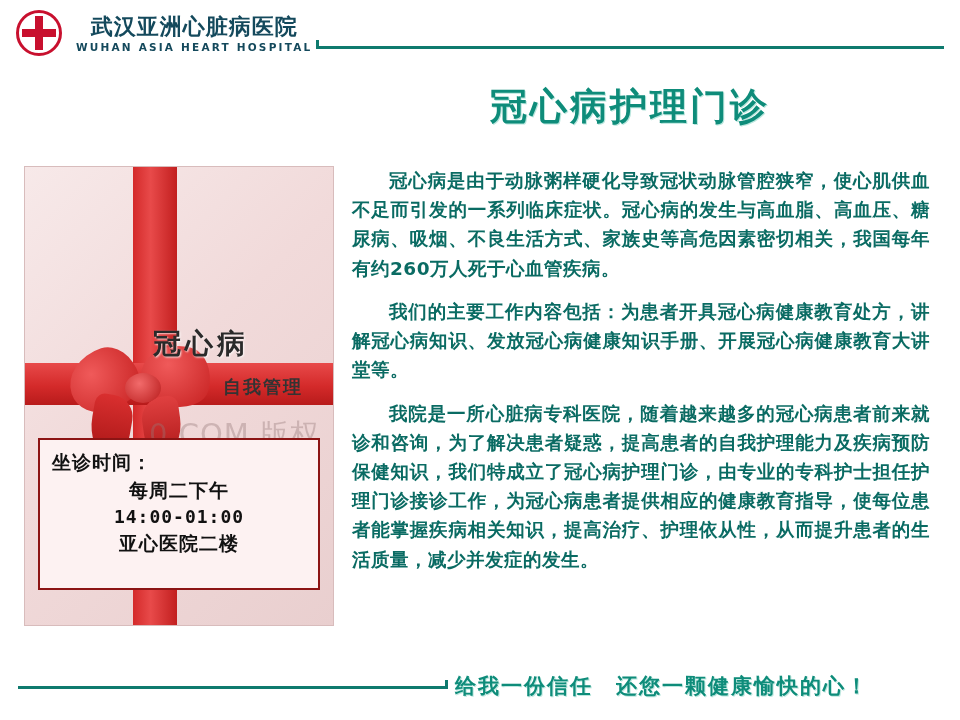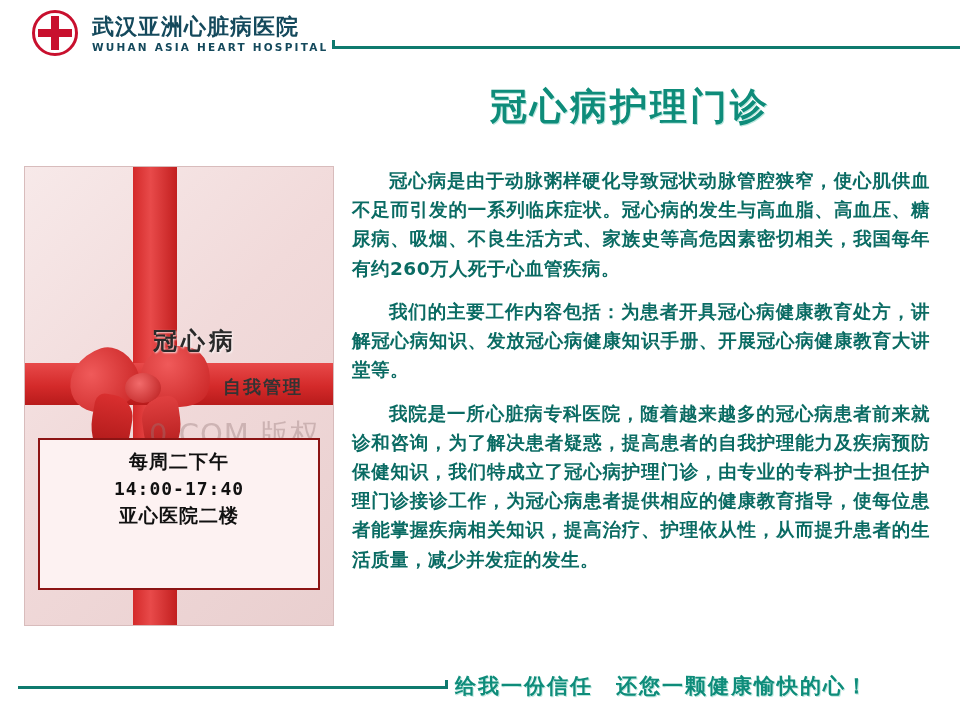--- a/index.html
+++ b/index.html
@@ -12,23 +12,24 @@
     background: #ffffff;
     font-family: "DejaVu Sans", "Liberation Sans", sans-serif;
     overflow: hidden;
     position: relative;
   }
 
   
   .header {
     position: absolute;
     top: 0;
-    left: 16px;
+    left: 0;
     width: 853px;
     height: 68px;
+    text-align: center;
   }
   .logo-block {
     position: absolute;
     left: 14px;
     top: 10px;
     display: flex;
     align-items: center;
   }
   .logo-mark {
     width: 52px;
@@ -181,21 +182,21 @@
     width: 38px;
     height: 58px;
     background: linear-gradient(180deg, #e04040, #b01a1a);
     border-radius: 22px 10px 60% 40%;
     transform: rotate(-8deg);
   }
   .img-title {
     position: absolute;
     left: 128px;
     top: 158px;
-    font-size: 24px;
+    font-size: 28px;
     font-weight: bold;
     color: #2a2a2a;
     letter-spacing: 4px;
     text-shadow: 1px 1px 2px rgba(255,255,255,0.8);
     font-family: Liberation Serif, serif;
   }
   .img-sub {
     position: absolute;
     left: 198px;
     top: 208px;
@@ -324,22 +325,23 @@
     <div class="tail-l"></div>
     <div class="tail-r"></div>
     <div class="knot"></div>
   </div>
   <div class="img-watermark">0.COM 版权</div>
   <div class="img-title">冠心病</div>
   <div class="img-sub">自我管理</div>
 </div>
 
 <div class="schedule-box">
+  <div class="schedule-title">坐诊时间：</div>
   <div class="schedule-line">每周二下午</div>
-  <div class="schedule-line mono">14:00-17:40</div>
+  <div class="schedule-line mono">14:00-01:00</div>
   <div class="schedule-line">亚心医院二楼</div>
 </div>
 
 <div class="body-text">
   <p>冠心病是由于动脉粥样硬化导致冠状动脉管腔狭窄，使心肌供血不足而引发的一系列临床症状。冠心病的发生与高血脂、高血压、糖尿病、吸烟、不良生活方式、家族史等高危因素密切相关，我国每年有约260万人死于心血管疾病。</p>
   <p>我们的主要工作内容包括：为患者开具冠心病健康教育处方，讲解冠心病知识、发放冠心病健康知识手册、开展冠心病健康教育大讲堂等。</p>
   <p>我院是一所心脏病专科医院，随着越来越多的冠心病患者前来就诊和咨询，为了解决患者疑惑，提高患者的自我护理能力及疾病预防保健知识，我们特成立了冠心病护理门诊，由专业的专科护士担任护理门诊接诊工作，为冠心病患者提供相应的健康教育指导，使每位患者能掌握疾病相关知识，提高治疗、护理依从性，从而提升患者的生活质量，减少并发症的发生。</p>
 </div>
 
 <div class="footer-rule"></div>

